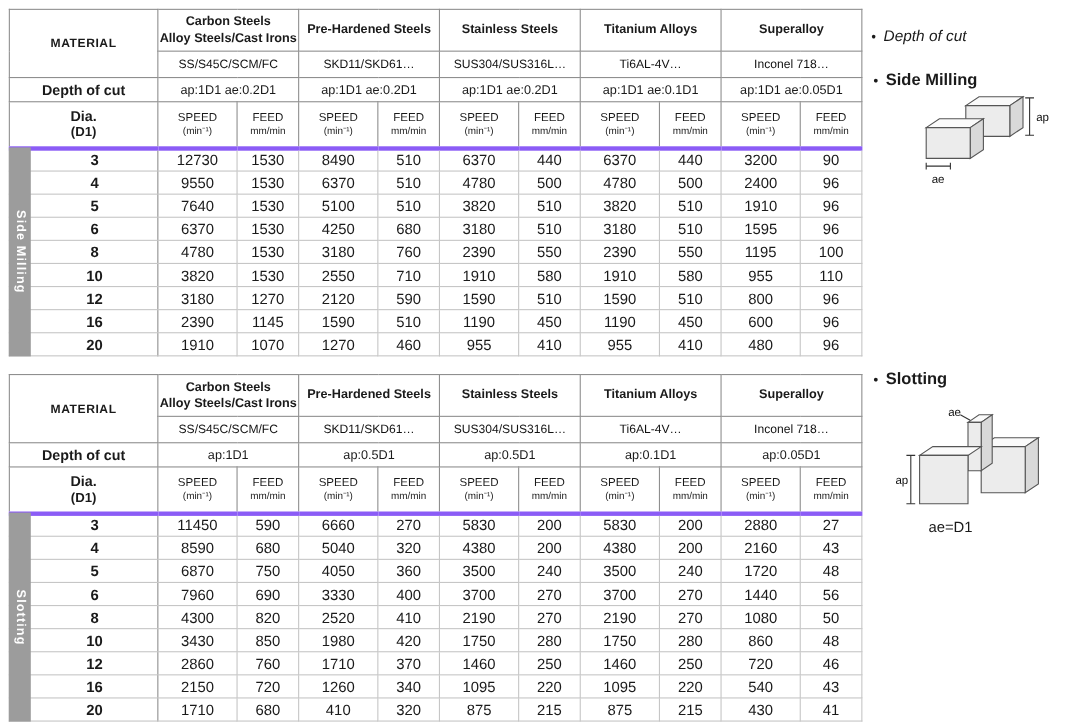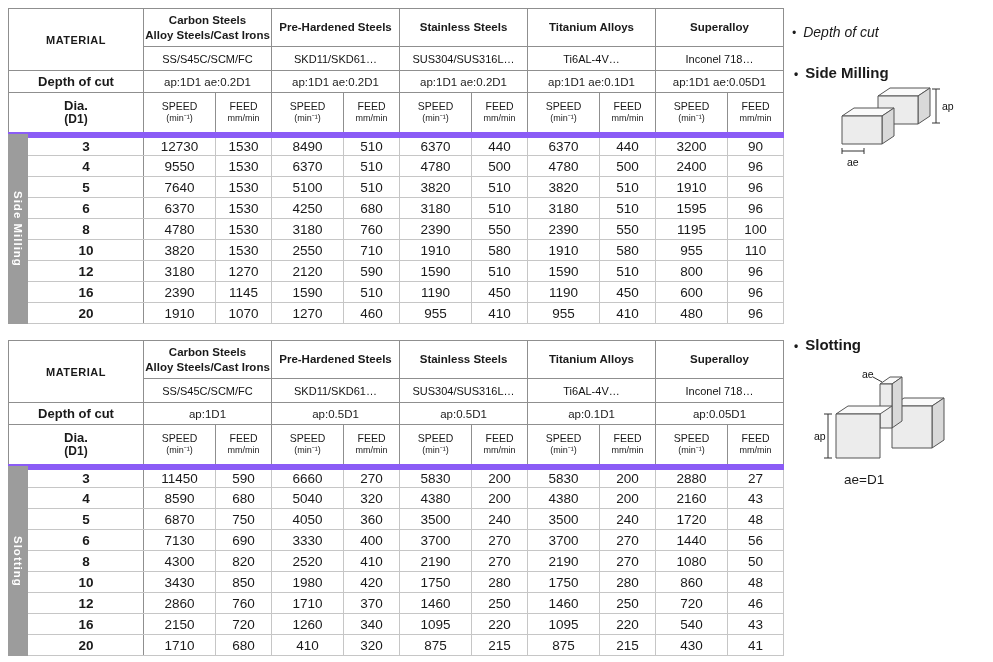--- a/index.html
+++ b/index.html
@@ -24,21 +24,21 @@
     font-size:11.5px; letter-spacing:1px; white-space:nowrap;
   }
 
   table { border-collapse:collapse; table-layout:fixed; width:775px; background:#fff; border:1px solid #4d4d4d; }
   col.c0 { width:135px; } col.cs { width:72px; } col.cf { width:56px; }
   th, td { border:1px solid #8f8f8f; text-align:center; vertical-align:middle; font-weight:normal; padding:0; }
 
   tr.r-name th { height:38px; }
   tr.r-spec th { height:24px; }
   tr.r-depth th { height:22px; }
-  tr.r-units th { height:42px; border-bottom:6px solid #8b5cf6; }
+  tr.r-units th { height:42px; border-bottom:4px solid #8b5cf6; }
 
   .mat   { font-size:11px; font-weight:bold; letter-spacing:.5px; }
   .mname { font-size:11.5px; font-weight:bold; white-space:pre-line; line-height:1.25; }
   .mspec { font-size:11px; color:#111; }
   .dlabel{ font-size:13px; font-weight:bold; }
   .dval  { font-size:11.5px; }
   .diah .l { font-size:13px; font-weight:bold; line-height:1.2; }
   .diah .s { font-size:12px; font-weight:bold; line-height:1.1; }
   .sph, .fdh { font-size:10.5px; line-height:1.25;margin-top:36px; }
   .sph .unit, .fdh .unit { font-size:9px; color:#222; }
@@ -408,21 +408,21 @@
               <td class="feed">360</td>
               <td class="speed">3500</td>
               <td class="feed">240</td>
               <td class="speed">3500</td>
               <td class="feed">240</td>
               <td class="speed">1720</td>
               <td class="feed">48</td>
             </tr>
             <tr>
               <td class="dia">6</td>
-              <td class="speed">7130</td>
+              <td class="speed">7960</td>
               <td class="feed">690</td>
               <td class="speed">3330</td>
               <td class="feed">400</td>
               <td class="speed">3700</td>
               <td class="feed">270</td>
               <td class="speed">3700</td>
               <td class="feed">270</td>
               <td class="speed">1440</td>
               <td class="feed">56</td>
             </tr>

